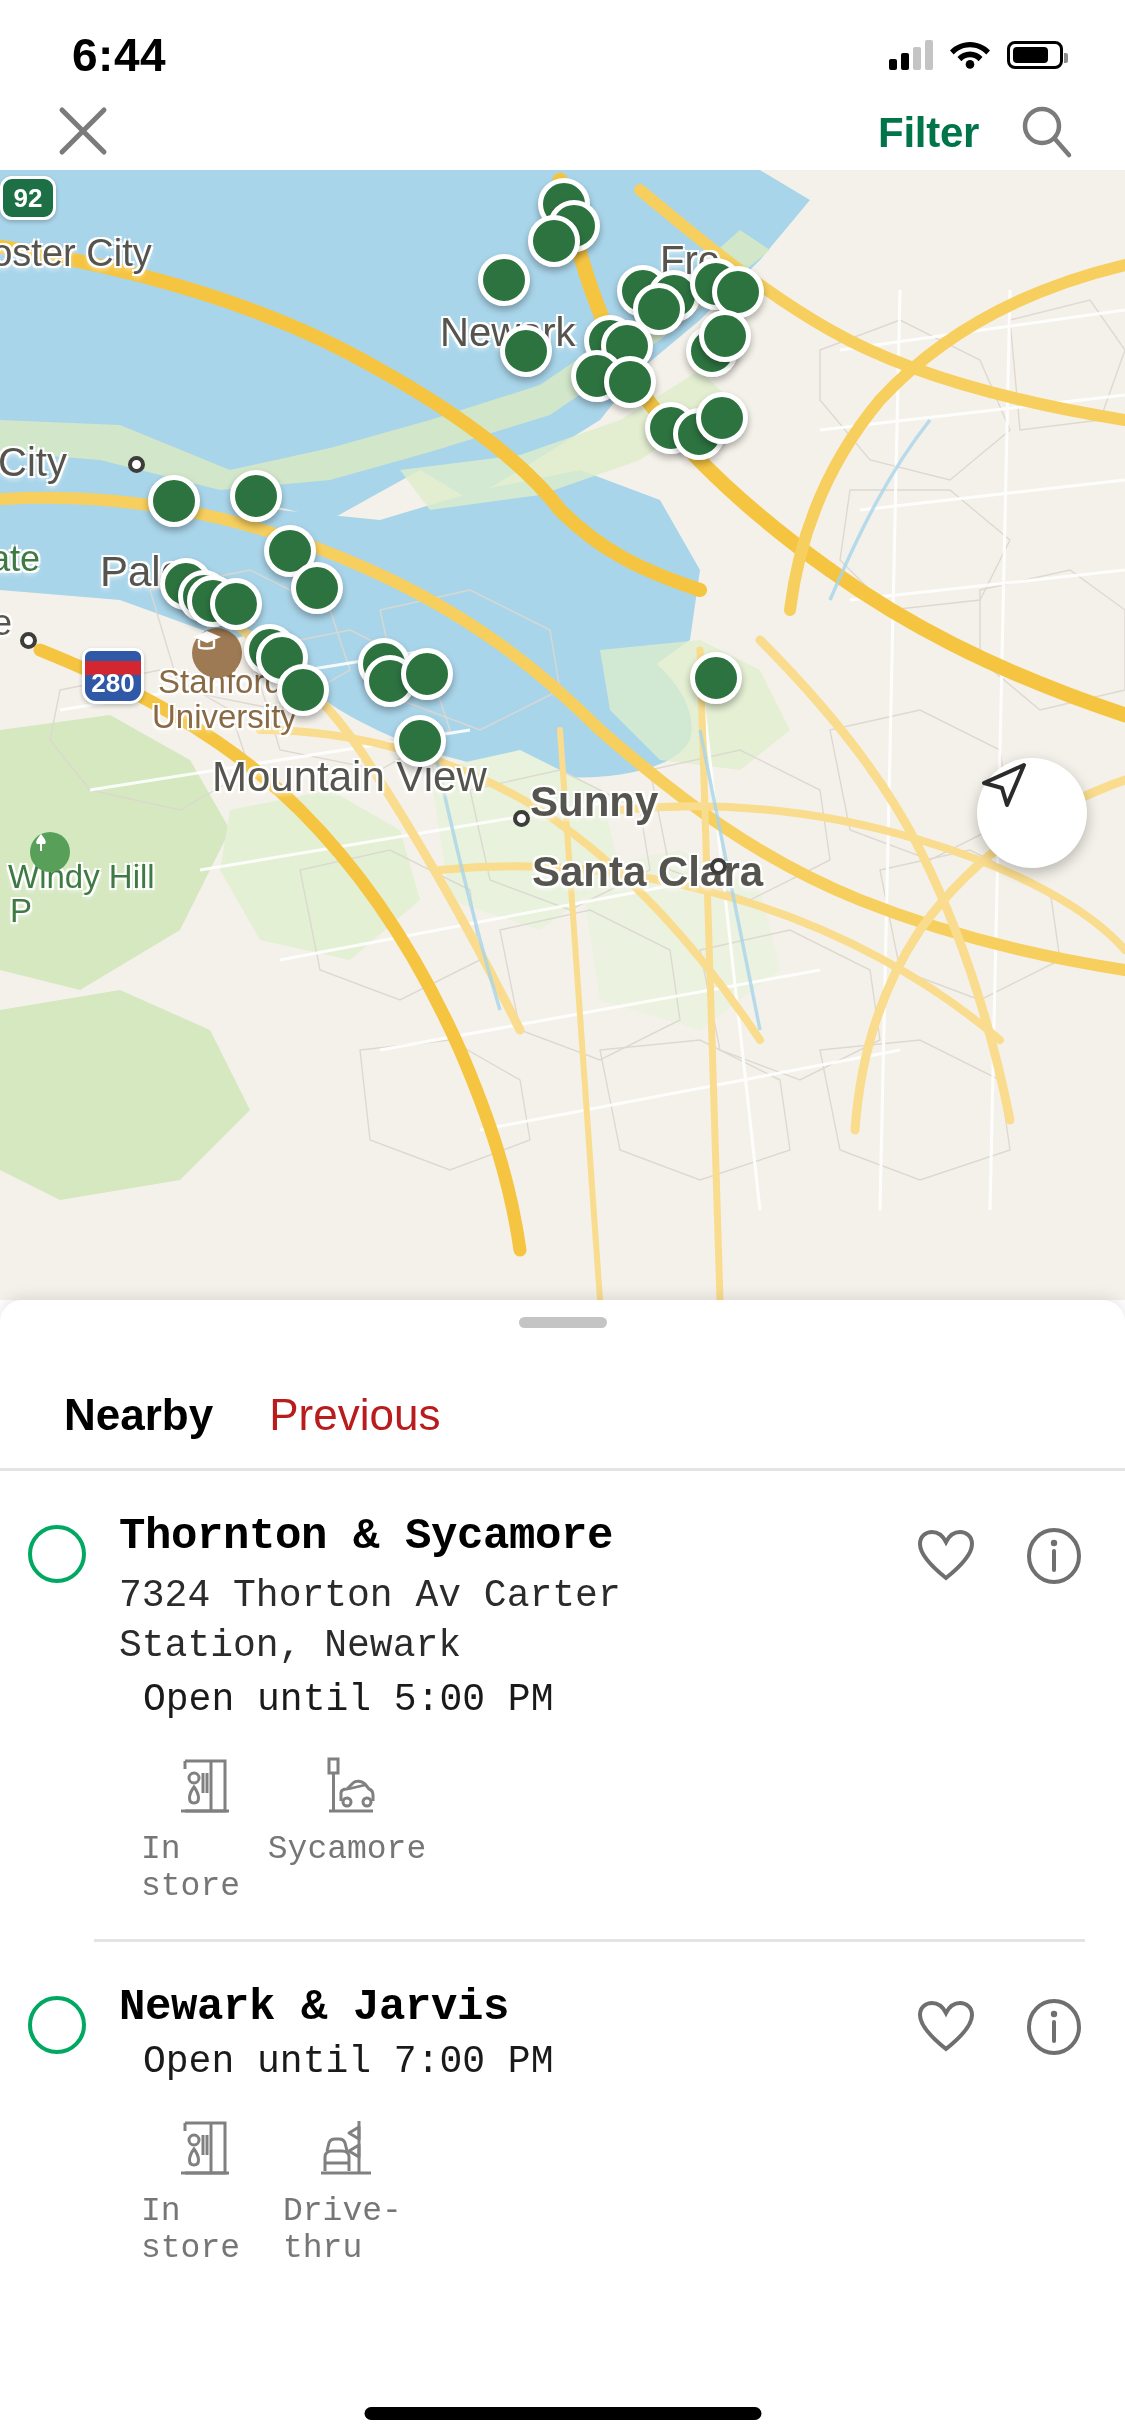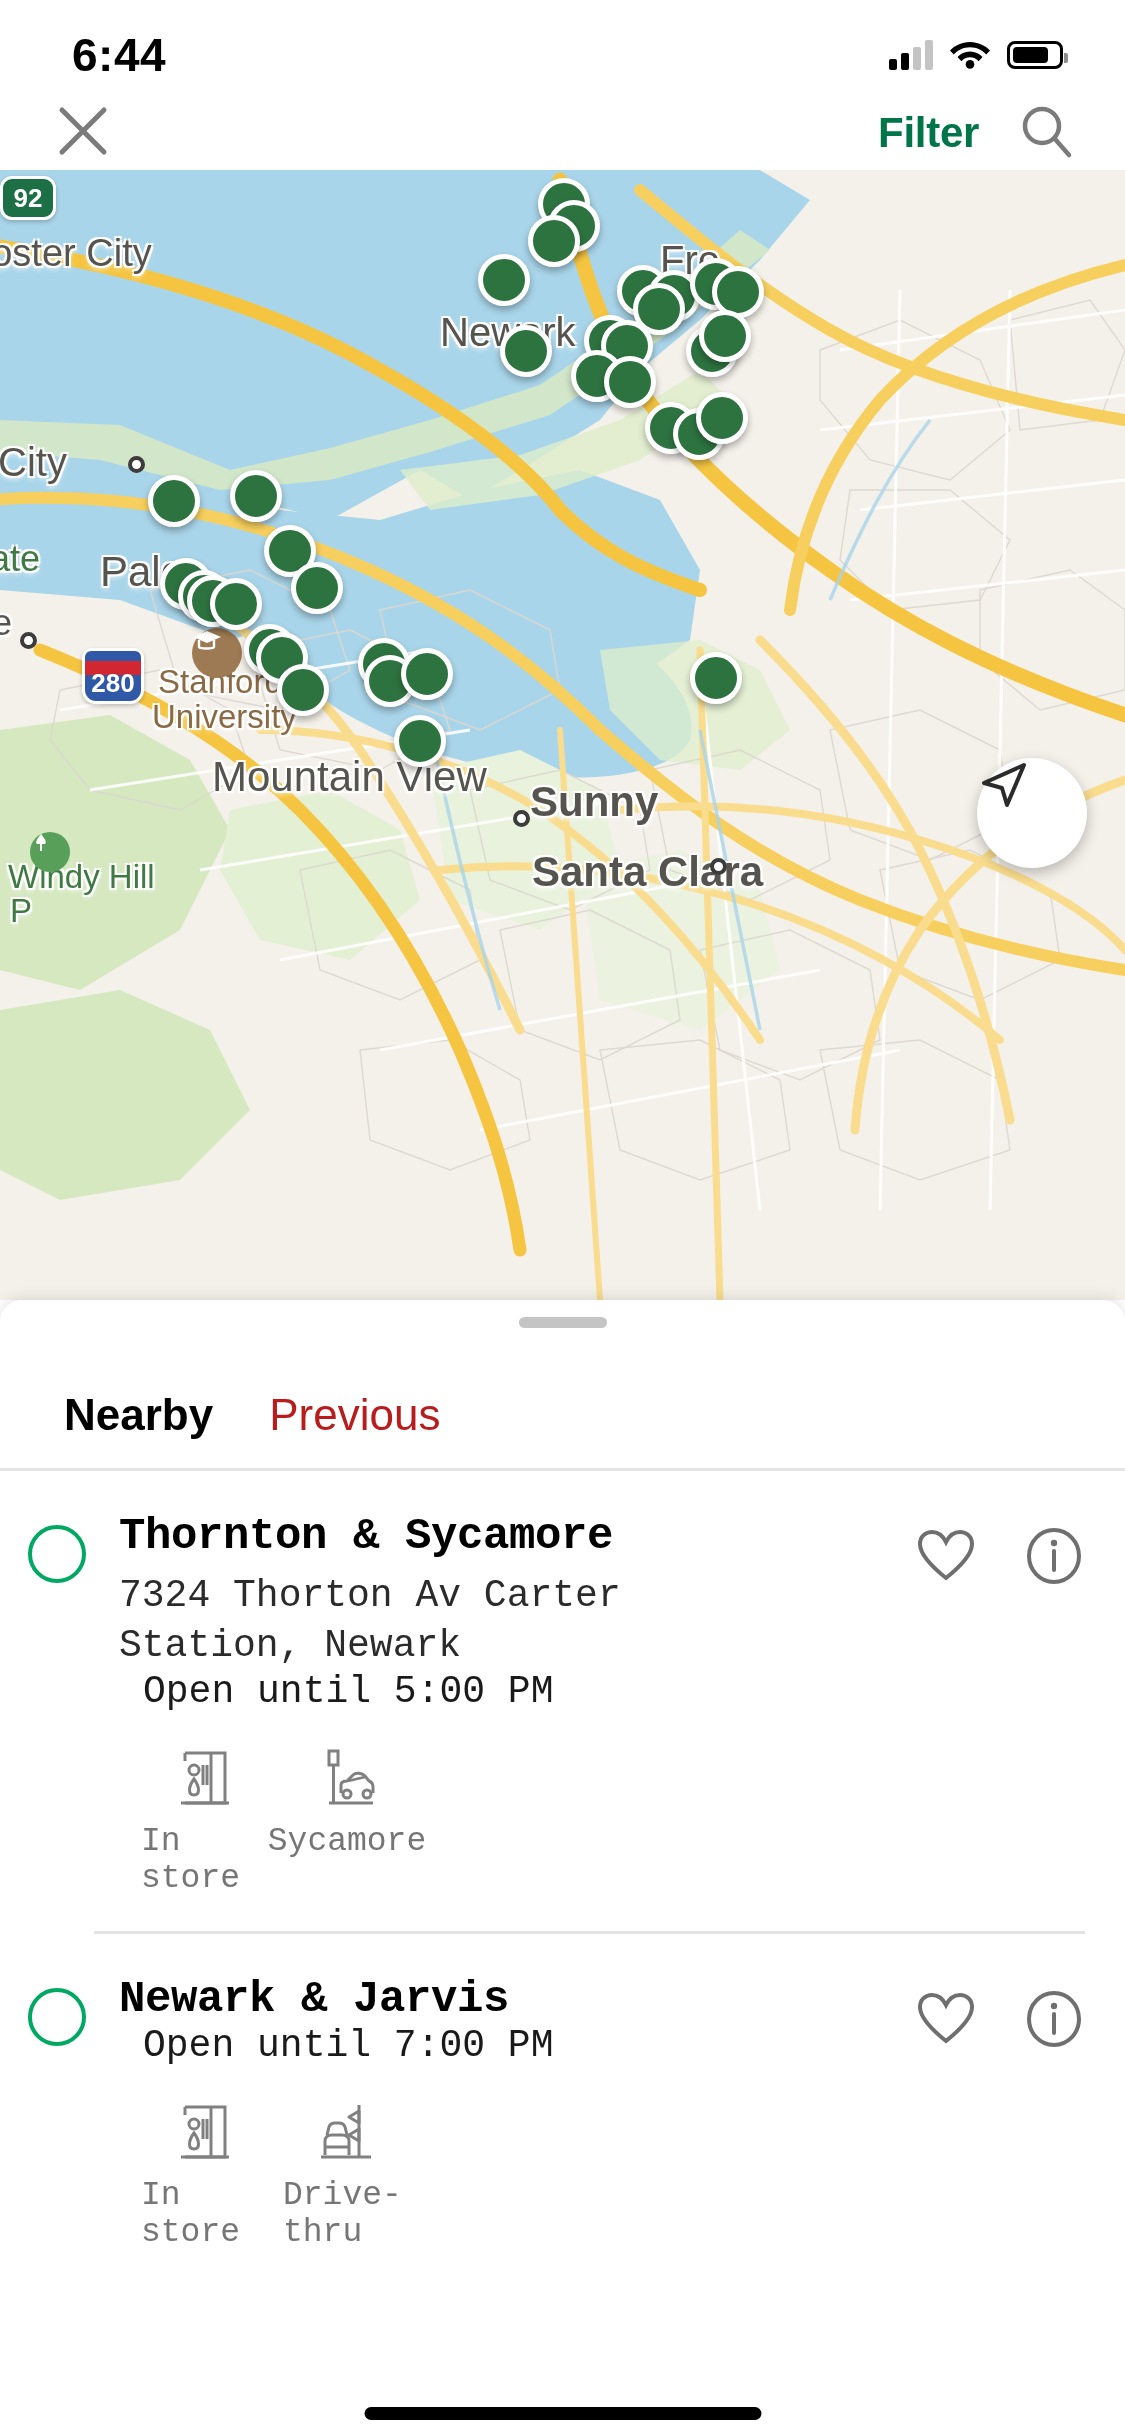--- a/index.html
+++ b/index.html
@@ -139,21 +139,21 @@
   }
   .store-divider { height:3px; background:#e4e4e4; margin:34px 40px 0 94px; }
 
   .radio {
     width:58px; height:58px; border-radius:50%;
     border:4px solid #00a862; flex:0 0 58px; margin-top:14px;
   }
   .store-body { flex:1; padding-left:33px;font-family:Liberation Mono, monospace; }
   .store-name { font-size:44px; font-weight:700; color:#000; letter-spacing:-0.4px; line-height:1.14; }
   .store-addr { font-size:38px; color:#2b2b2b; line-height:1.30; margin-top:10px; font-weight:400; }
-  .store-hours { font-size:38px; color:#1a1a1a; padding-left:24px; font-weight:400; }
+  .store-hours { font-size:38px; color:#1a1a1a; margin-top:8px; padding-left:24px; font-weight:400; }
 
   .features { display:flex; gap:14px; margin-top:26px; padding-left:22px; }
   .feature { display:flex; flex-direction:column; align-items:center; width:128px; }
   .feature-ico { height:72px; display:flex; align-items:flex-end; justify-content:center; }
   .feature-lbl { font-size:33px; color:#767676; margin-top:12px; font-weight:400; }
 
   .store-actions { display:flex; gap:46px; align-items:flex-start; padding-top:16px; }
   .act { width:62px; height:62px; display:flex; align-items:center; justify-content:center; }
 
   .home-indicator {

